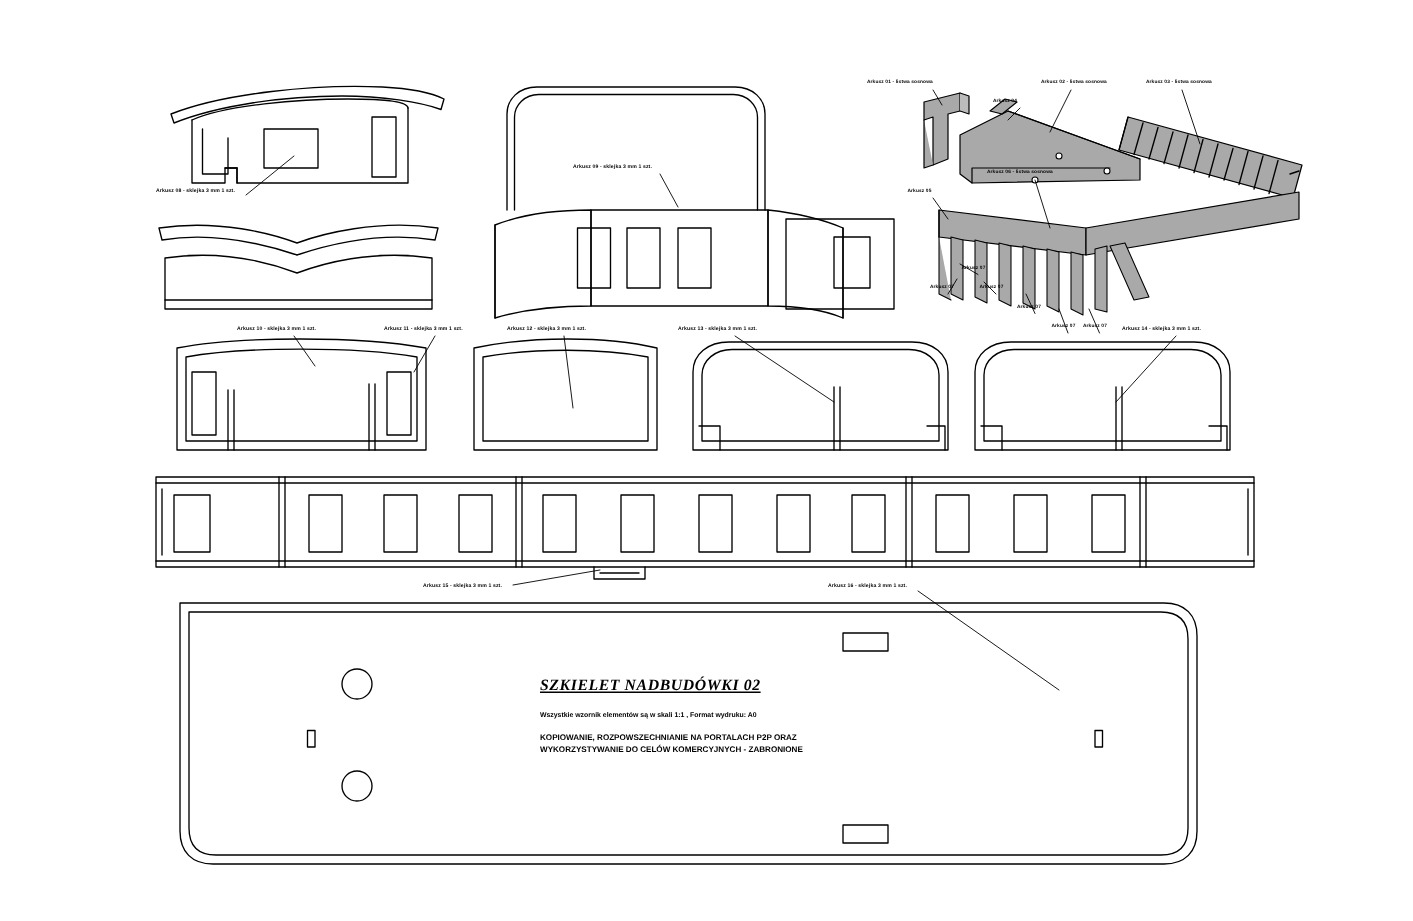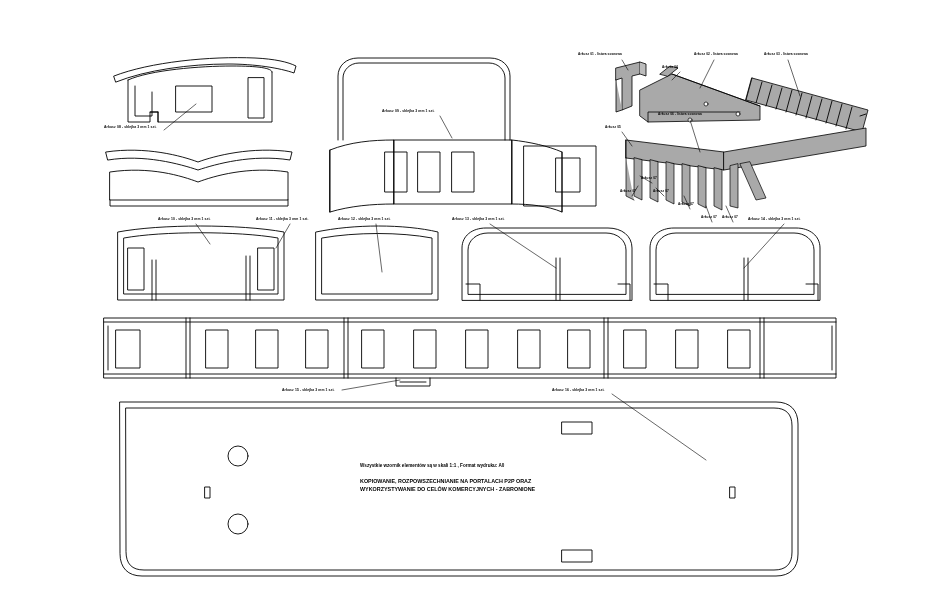--- a/index.html
+++ b/index.html
@@ -288,18 +288,19 @@
   <div class="lbl sm" style="left:605px; top:126px;">Arkusz 05</div>
   <div class="lbl sm" style="left:658px; top:113px;">Arkusz 06 - listwa sosnowa</div>
   <div class="lbl sm" style="left:641px; top:177px;">Arkusz 07</div>
   <div class="lbl sm" style="left:620px; top:190px;">Arkusz 07</div>
   <div class="lbl sm" style="left:653px; top:190px;">Arkusz 07</div>
   <div class="lbl sm" style="left:678px; top:203px;">Arkusz 07</div>
   <div class="lbl sm" style="left:701px; top:216px;">Arkusz 07</div>
   <div class="lbl sm" style="left:722px; top:216px;">Arkusz 07</div>
 
   <div class="title-block">
+    <div class="title-main">SZKIELET NADBUDÓWKI 02</div>
     <div class="title-sub">Wszystkie wzornik elementów są w skali 1:1 , Format wydruku: A0</div>
     <div class="title-warn">KOPIOWANIE, ROZPOWSZECHNIANIE NA PORTALACH P2P ORAZ</div>
     <div class="title-warn" style="margin-top:0;">WYKORZYSTYWANIE DO CELÓW KOMERCYJNYCH - ZABRONIONE</div>
   </div>
 
 </div>
 
 </body></html>

